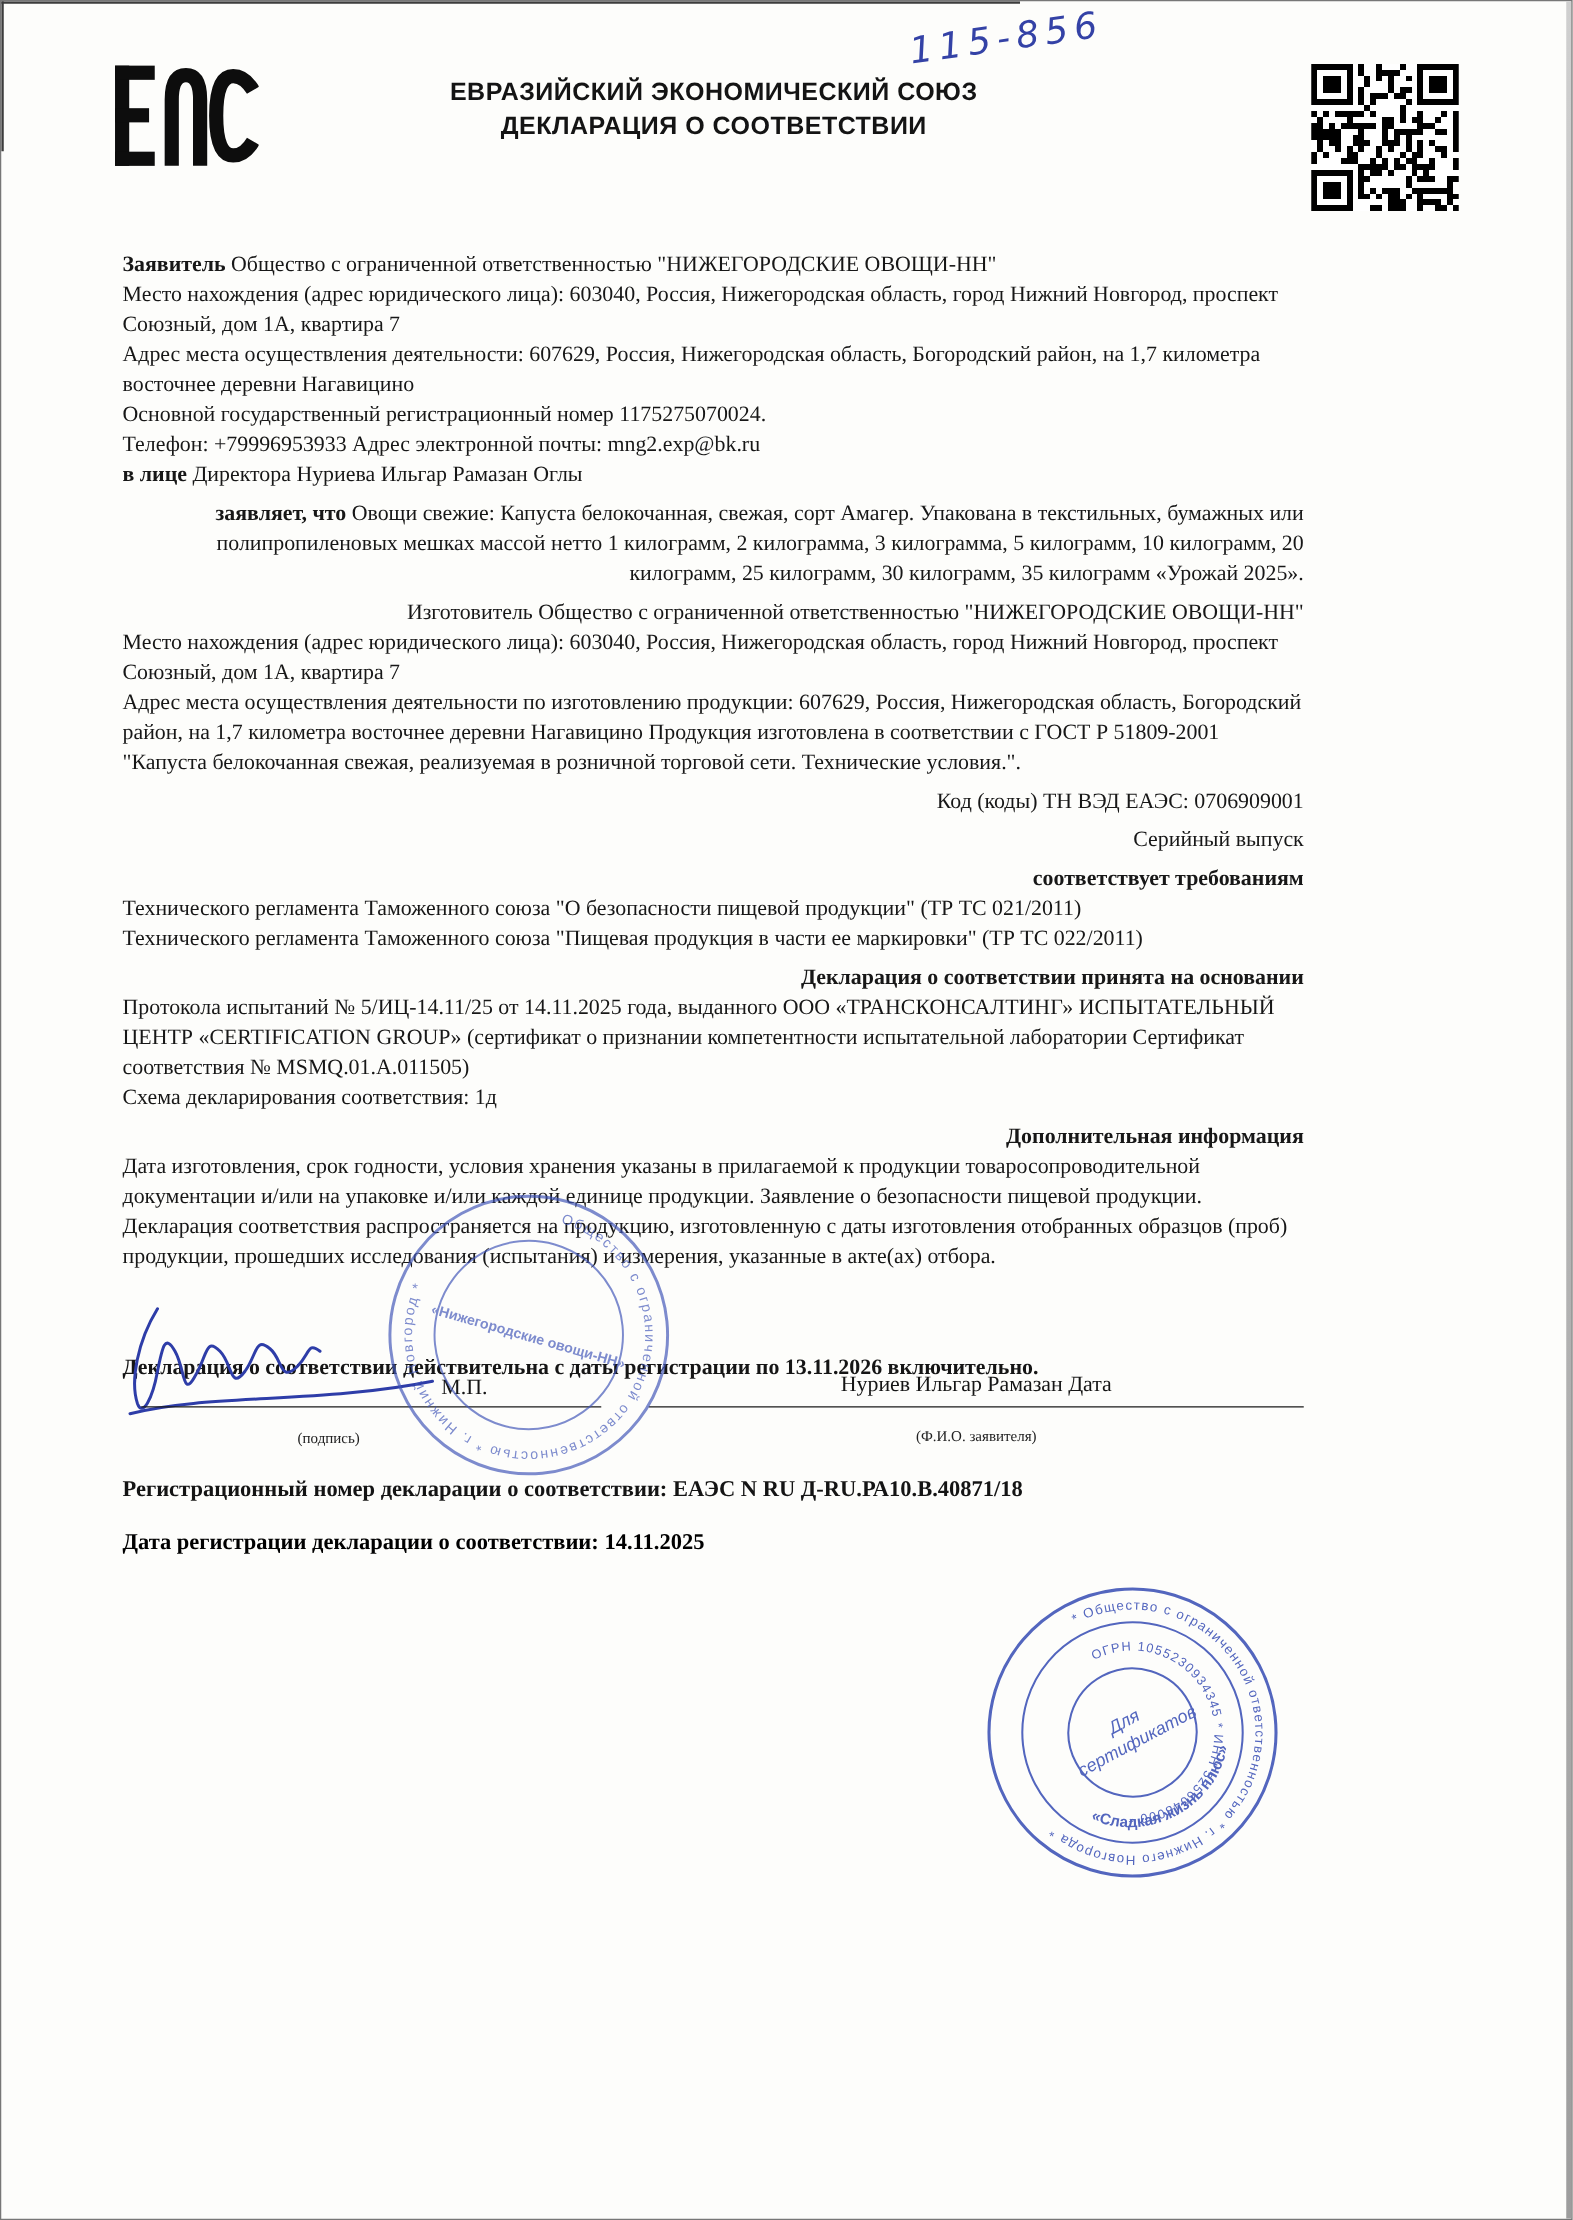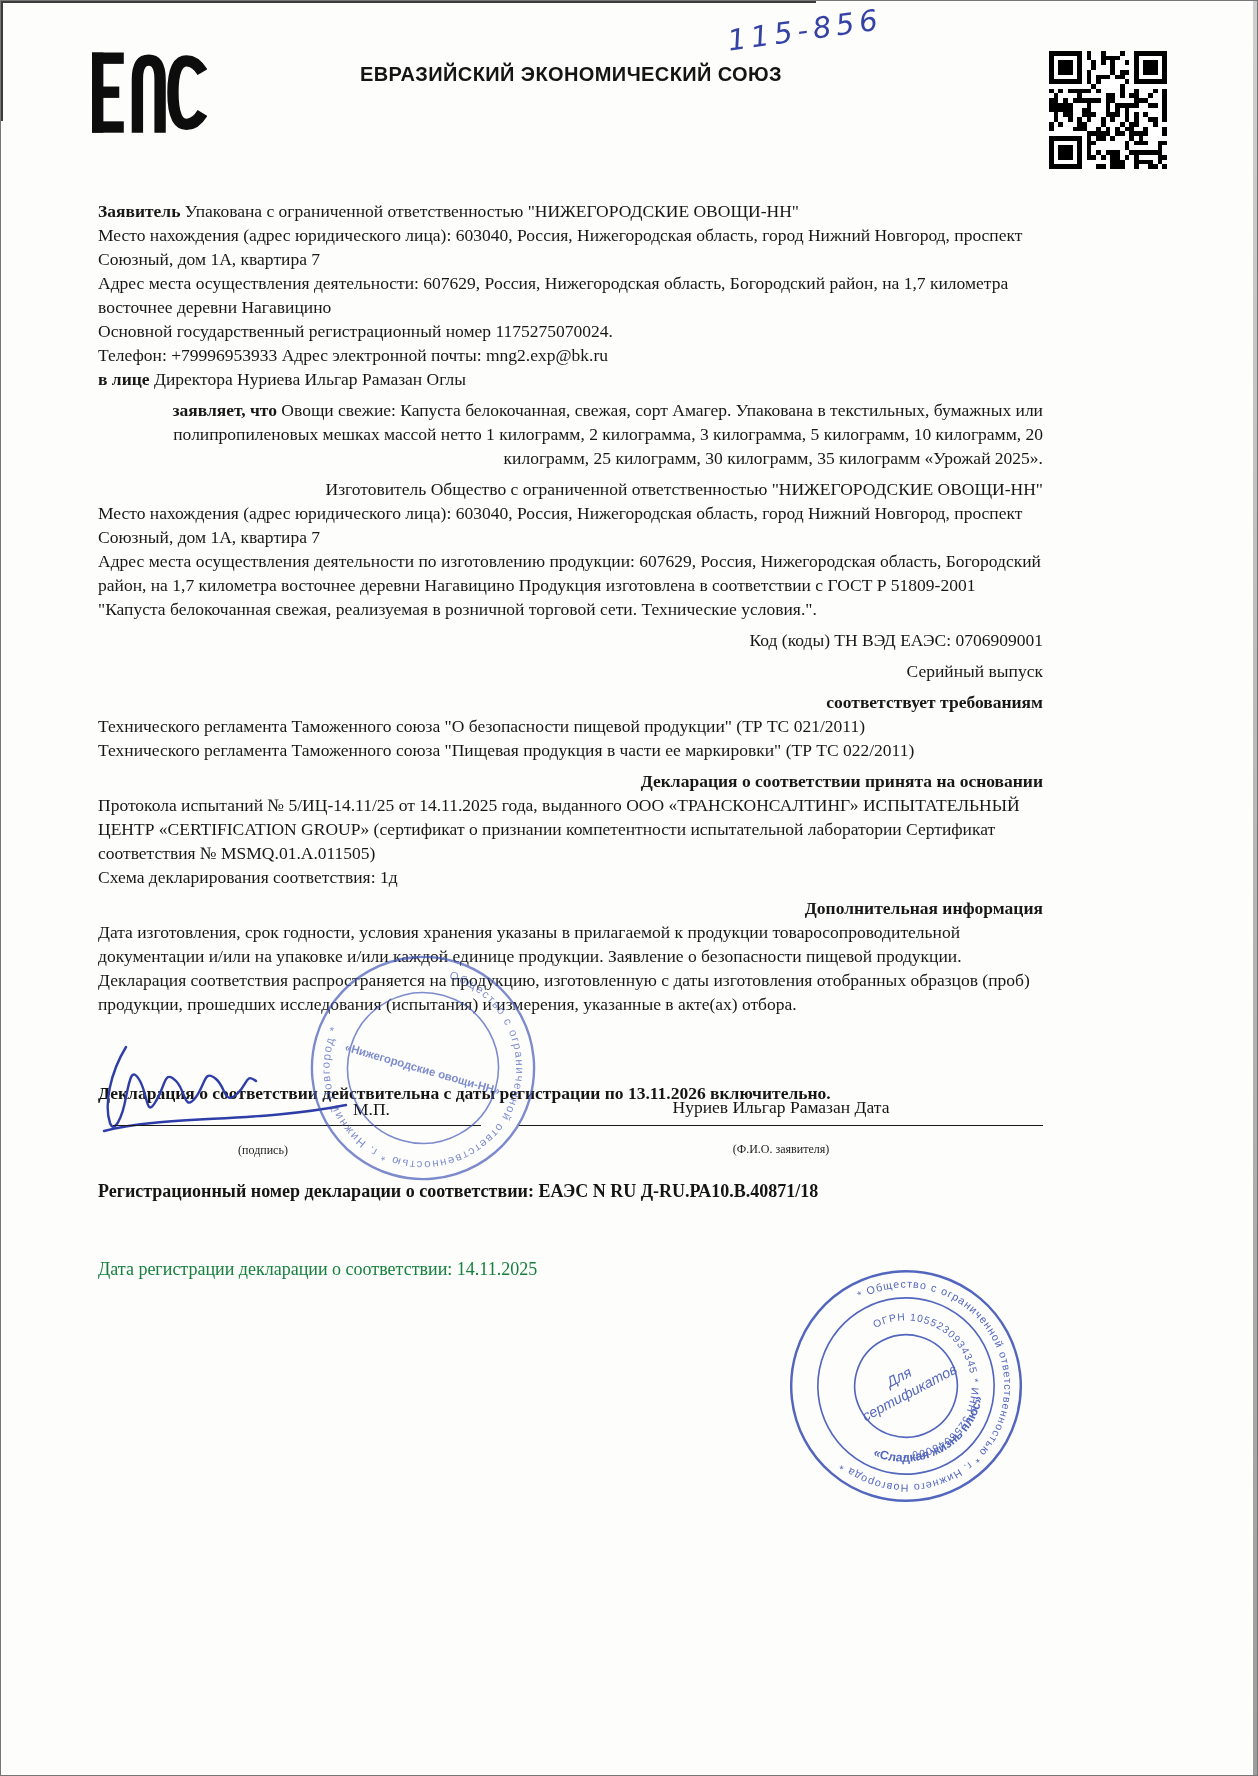--- a/index.html
+++ b/index.html
@@ -50,21 +50,21 @@
   .mp { position:absolute; left:352px; top:10px; }
   .line { position:absolute; border-bottom:1.6px solid #1a1a1a; height:0; }
   .line-left { left:112px; top:36px; width:368px; }
   .line-right { left:518px; top:36px; width:524px; }
   .fio { position:absolute; left:518px; top:8px; width:524px; text-align:center; }
   .caption { position:absolute; font-size:12px; color:#222; text-align:center;margin-top:13px; }
   .cap-left { left:112px; top:41px; width:300px; }
   .cap-right { left:518px; top:40px; width:524px; }
 
   .reg-number { position:absolute; left:97px; top:1180px; width:1000px; font-size:18px; font-weight:bold; color:#141414; }
-  .reg-date   { position:absolute; left:97px; top:1222px; width:1000px; font-size:18px; font-weight:normal; color:#15803d;margin-top:36px; }
+  .reg-date   { position:absolute; left:97px; top:1222px; width:1000px; font-size:18px; font-weight:bold; color:#000000; }
 
   
   .stamp { position:absolute; pointer-events:none; }
   .stamp svg { width:100%; height:100%; }
   .stamp text { font-family:"Liberation Sans", sans-serif; }
   .stamp-sig { left:303px; top:948px; width:238px; height:238px; opacity:.68; transform:rotate(16deg); }
   .stamp-corner { left:782px; top:1262px; width:246px; height:246px; opacity:.9; transform:rotate(-28deg); }
 </style>
 </head>
 <body>
@@ -84,20 +84,21 @@
           <rect x="4" y="2" width="42" height="15"></rect>
           <rect x="4" y="47" width="36" height="15"></rect>
           <rect x="4" y="93" width="42" height="15"></rect>
         </g>
         <path d="M64,108 V38 Q64,12 79,12 Q94,12 94,38 V108" fill="none" stroke="#0d0d0d" stroke-width="15"></path>
         <path d="M150,28 Q141,13 129,13 Q111,13 111,55 Q111,97 129,97 Q141,97 150,82" fill="none" stroke="#0d0d0d" stroke-width="15"></path>
       </svg>
     </div>
     <div class="title-block">
       <div>ЕВРАЗИЙСКИЙ ЭКОНОМИЧЕСКИЙ СОЮЗ</div>
+      <div>ДЕКЛАРАЦИЯ О СООТВЕТСТВИИ</div>
     </div>
     <div class="qr-code">
       <svg id="qr-svg" viewBox="0 0 25 25" shape-rendering="crispEdges" xmlns="http://www.w3.org/2000/svg">
           <rect x="0" y="0" width="25" height="25" fill="#fff"></rect>
           <rect x="8" y="0" width="1" height="1"></rect>
           <rect x="11" y="0" width="1" height="1"></rect>
           <rect x="15" y="0" width="1" height="1"></rect>
           <rect x="8" y="1" width="1" height="1"></rect>
           <rect x="11" y="1" width="1" height="1"></rect>
           <rect x="12" y="1" width="1" height="1"></rect>
@@ -304,21 +305,21 @@
           <rect x="19" y="1" width="5" height="5" fill="#fff"></rect>
           <rect x="20" y="2" width="3" height="3"></rect>
           <rect x="0" y="18" width="7" height="7"></rect>
           <rect x="1" y="19" width="5" height="5" fill="#fff"></rect>
           <rect x="2" y="20" width="3" height="3"></rect>
         </svg>
     </div>
   </header>
 
   <main class="doc-body">
-    <p><b>Заявитель</b><span> Упакована с ограниченной ответственностью "НИЖЕГОРОДСКИЕ ОВОЩИ-НН"</span></p>
+    <p><b>Заявитель</b><span> Общество с ограниченной ответственностью "НИЖЕГОРОДСКИЕ ОВОЩИ-НН"</span></p>
     <p>Место нахождения (адрес юридического лица): 603040, Россия, Нижегородская область, город Нижний Новгород, проспект Союзный, дом 1А, квартира 7</p>
     <p>Адрес места осуществления деятельности: 607629, Россия, Нижегородская область, Богородский район, на 1,7 километра восточнее деревни Нагавицино</p>
     <p>Основной государственный регистрационный номер 1175275070024.</p>
     <p>Телефон: +79996953933 Адрес электронной почты: mng2.exp@bk.ru</p>
     <p><b>в лице</b><span> Директора Нуриева Ильгар Рамазан Оглы</span></p>
 
     <p class="gap"><b>заявляет, что</b><span> Овощи свежие: Капуста белокочанная, свежая, сорт Амагер. Упакована в текстильных, бумажных или полипропиленовых мешках массой нетто 1 килограмм, 2 килограмма, 3 килограмма, 5 килограмм, 10 килограмм, 20 килограмм, 25 килограмм, 30 килограмм, 35 килограмм «Урожай 2025».</span></p>
 
     <p class="gap">Изготовитель Общество с ограниченной ответственностью "НИЖЕГОРОДСКИЕ ОВОЩИ-НН"</p>
     <p>Место нахождения (адрес юридического лица): 603040, Россия, Нижегородская область, город Нижний Новгород, проспект Союзный, дом 1А, квартира 7</p>

